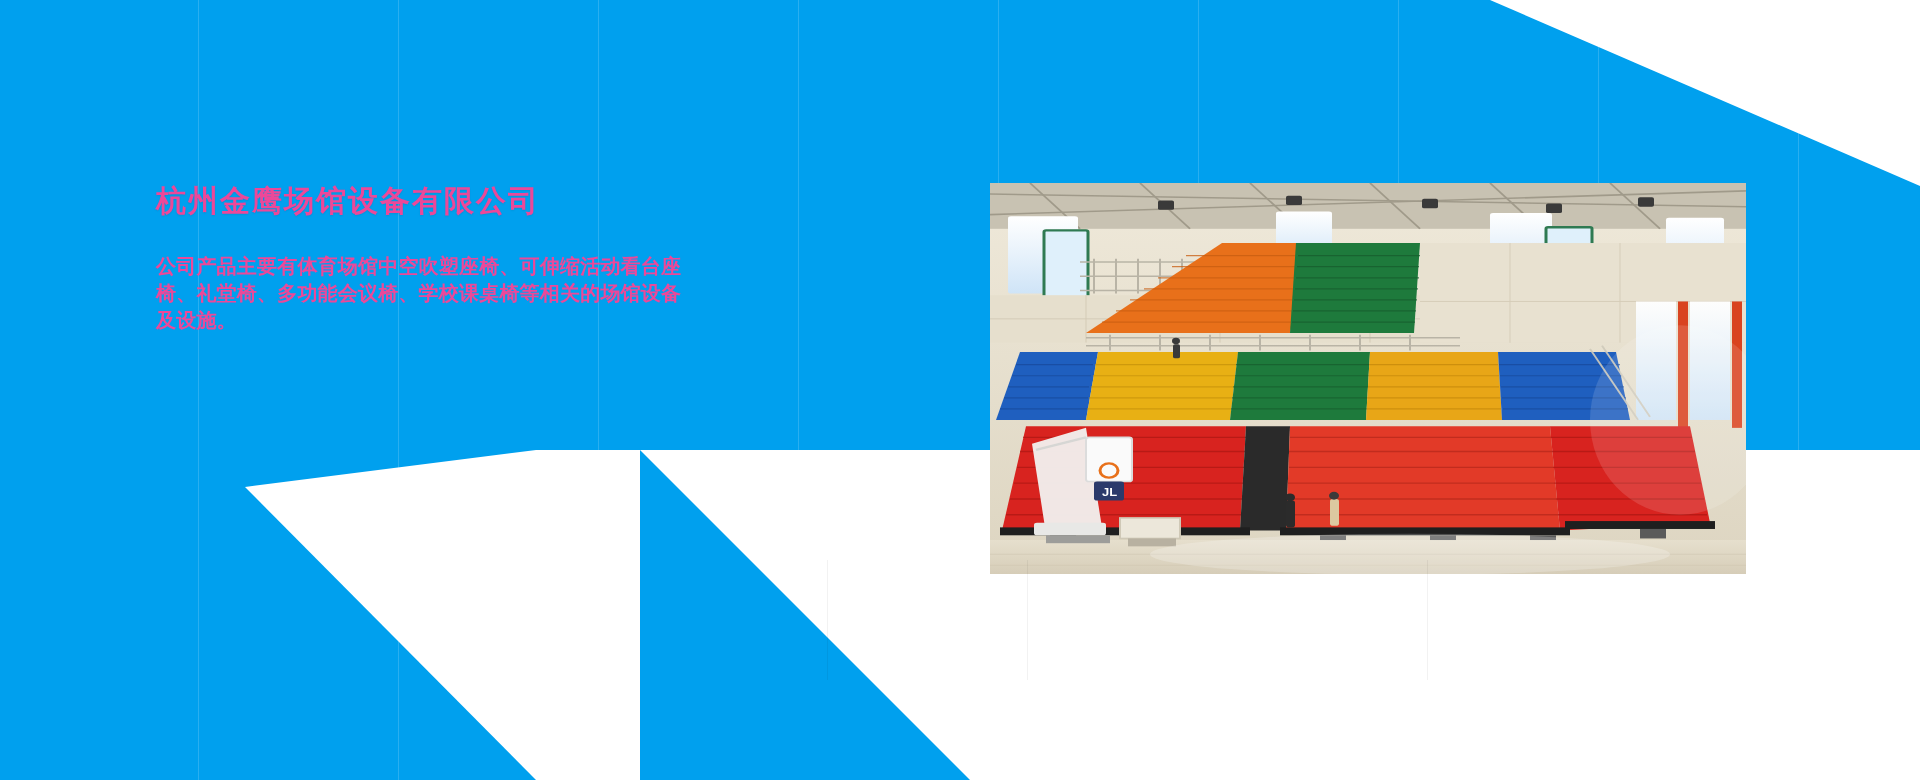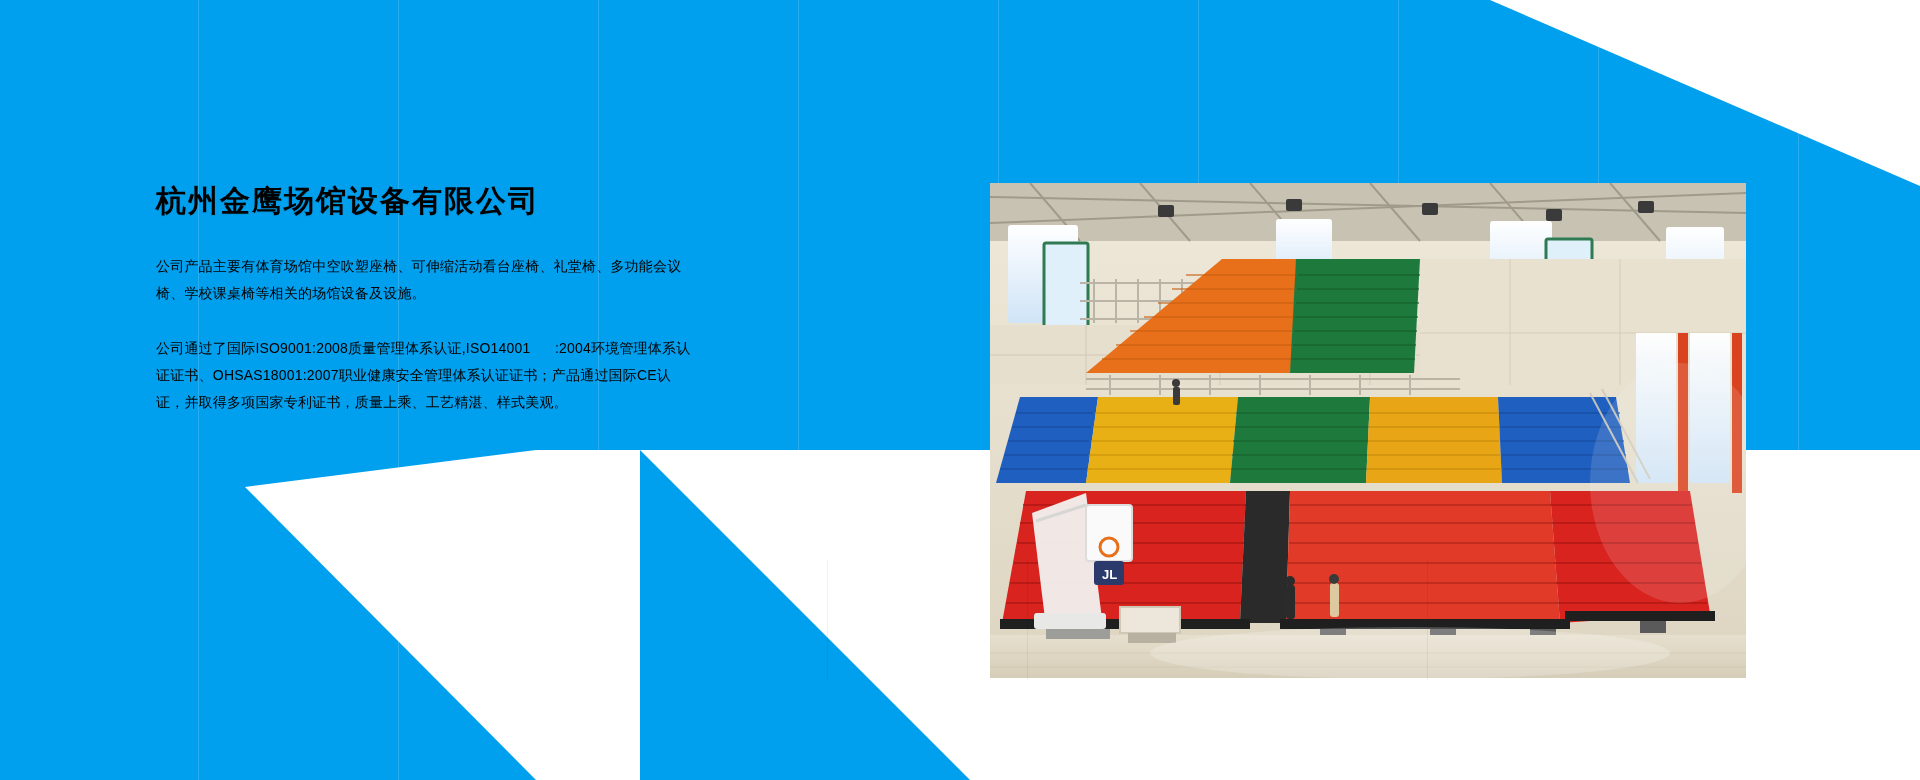--- a/index.html
+++ b/index.html
@@ -76,46 +76,47 @@
     background: #00a0ee;
     clip-path: polygon(0 0, 0 330px, 330px 330px);
   }
 
   
   .copy {
     position: absolute;
     left: 156px;
     top: 183px;
     width: 540px;
-    color: #000000;
+    color: #ec4899;
   }
   .company-title {
     font-size: 30px;
     font-weight: bold;
     letter-spacing: 2px;
     line-height: 1.2;
     margin: 0 0 34px 0;
     text-shadow: 0 1px 2px rgba(0,0,0,0.08);
   }
   .para {
-    font-size: 14px;
+    font-size: 20px;
     line-height: 27px;
     margin: 0 0 28px 0;
     white-space: pre-wrap;
     letter-spacing: 0.2px;
+    font-weight: bold;
   }
   .para:last-child { margin-bottom: 0; }
 
   
   .photo {
     position: absolute;
     left: 990px;
     top: 183px;
     width: 756px;
-    height: 495px;
+    height: 391px;
     overflow: hidden;
     background: #e5e5e5;
   }
   .photo svg { display: block; width: 100%; height: 100%; }
 
   
   .seam {
     position: absolute;
     width: 1px;
     background: rgba(0,0,0,0.05);
@@ -133,21 +134,20 @@
   <div class="wedge-top-right"></div>
   <div class="wedge-bottom"></div>
   <div class="arrow-notch"></div>
 
   <div class="copy">
     <h1 class="company-title">杭州金鹰场馆设备有限公司</h1>
 
     <p class="para">公司产品主要有体育场馆中空吹塑座椅、可伸缩活动看台座椅、礼堂椅、多功能会议椅、学校课桌椅等相关的场馆设备及设施。</p>
 
 
-    <p class="para">公司通过了国际ISO9001:2008质量管理体系认证,ISO14001      :2004环境管理体系认证证书、OHSAS18001:2007职业健康安全管理体系认证证书；产品通过国际CE认证，并取得多项国家专利证书，质量上乘、工艺精湛、样式美观。</p>
   </div>
 
   <div class="photo">
     <svg viewBox="0 0 756 495" preserveAspectRatio="none">
       <defs>
         <linearGradient id="wallg" x1="0" y1="0" x2="0" y2="1">
           <stop offset="0%" stop-color="#efe9da"></stop>
           <stop offset="100%" stop-color="#ddd5c1"></stop>
         </linearGradient>
         <linearGradient id="floorg" x1="0" y1="0" x2="0" y2="1">

